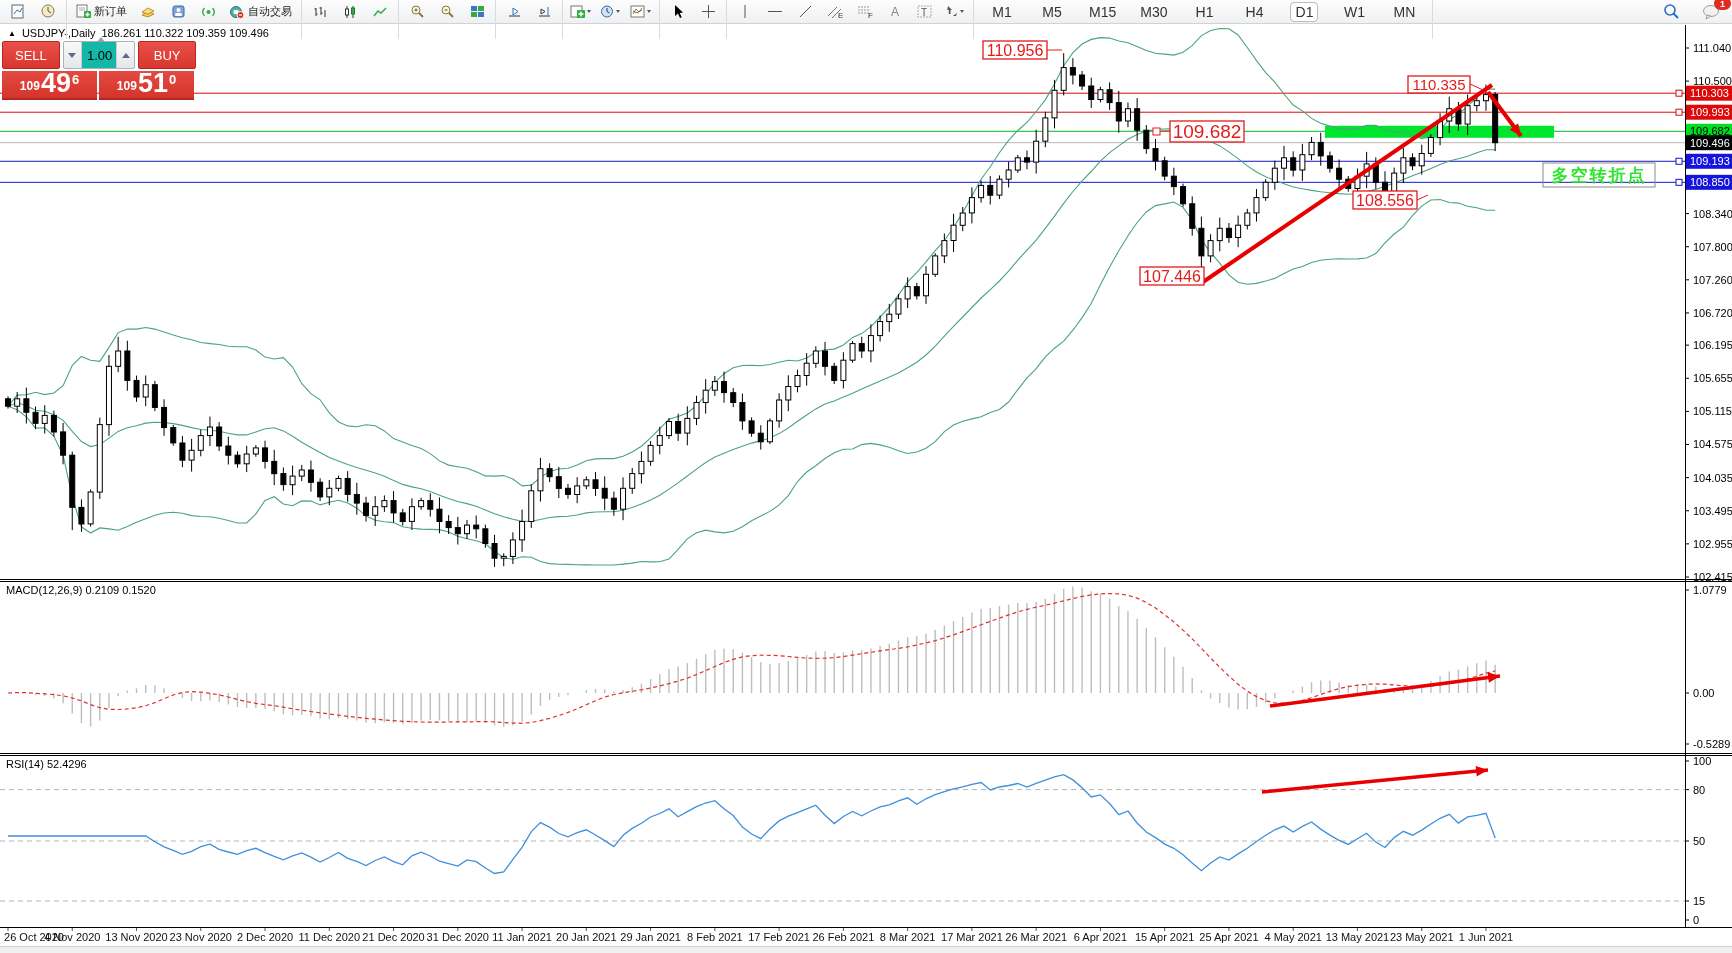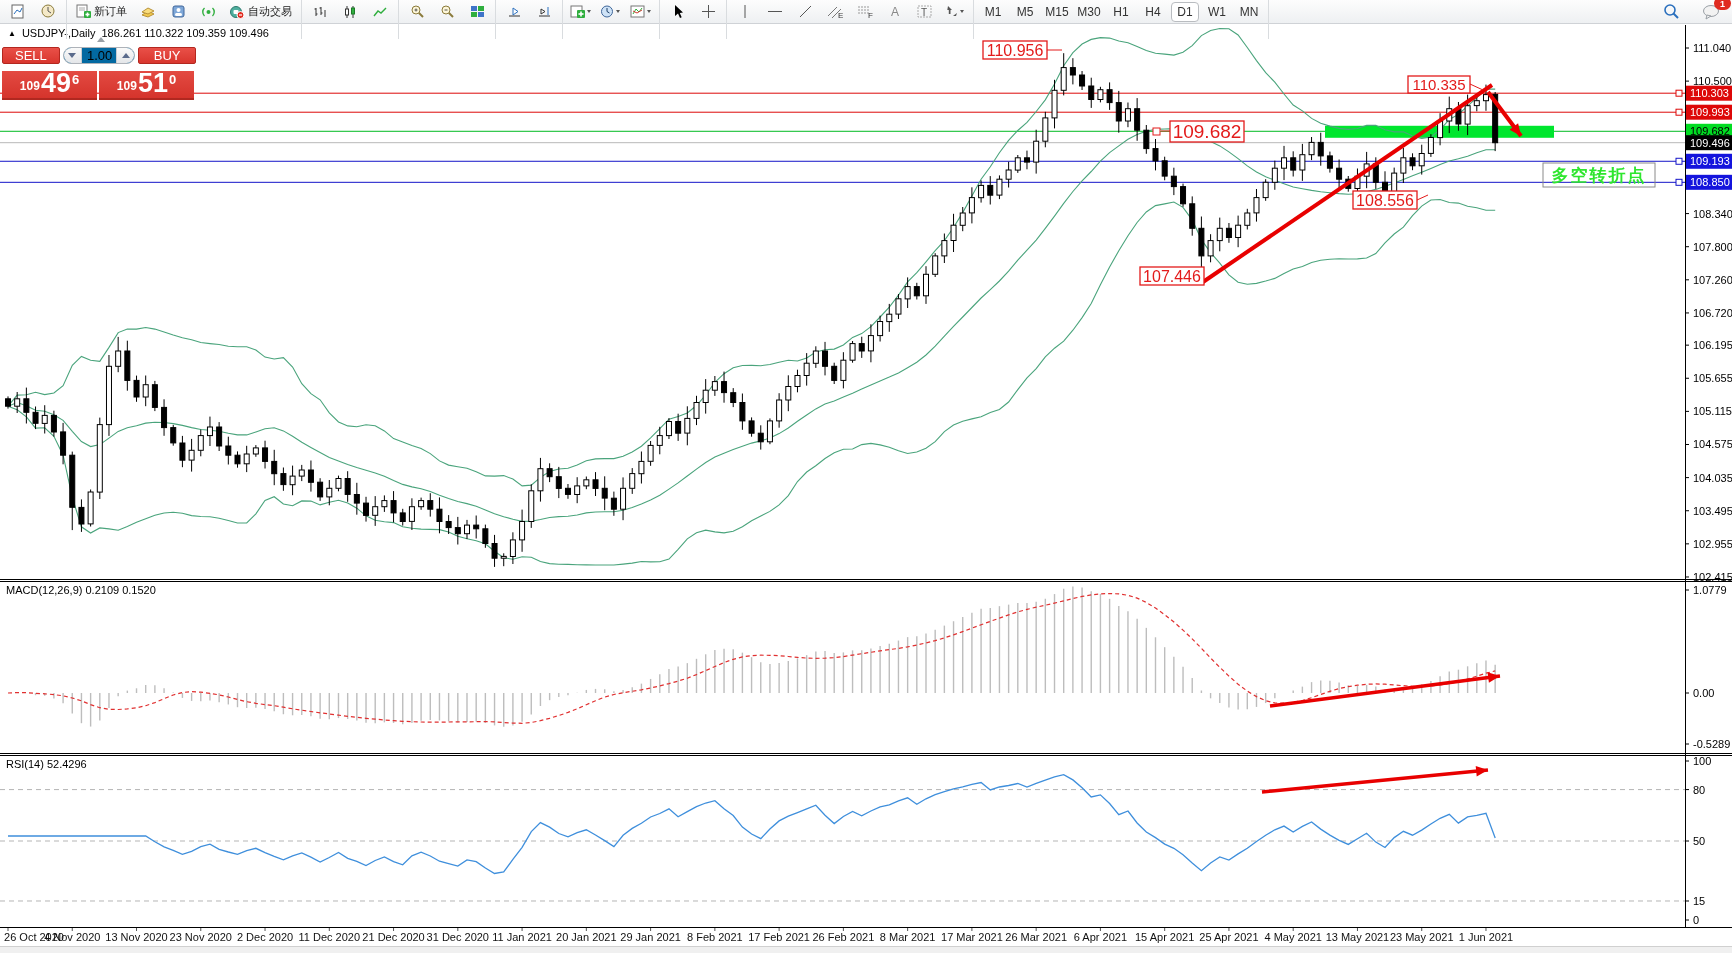--- a/index.html
+++ b/index.html
@@ -5,37 +5,37 @@
   html,body{margin:0;padding:0;background:#fff;width:1732px;height:953px;overflow:hidden;
     font-family:"Liberation Sans",sans-serif;}
   
   .toolbar{position:absolute;left:0;top:0;width:1732px;height:23px;background:linear-gradient(#fdfdfd,#eef0f2);
     border-bottom:1px solid #cfd2d6;display:flex;align-items:center;font-size:11px;color:#222;z-index:30;}
   .tgroup{display:flex;align-items:center;height:23px;padding:16px 3px;border-right:1px solid #d9dcdf;}
   .tbtn{height:19px;min-width:22px;display:flex;align-items:center;justify-content:center;margin:0 1px;
     border:1px solid transparent;border-radius:2px;padding:0 2px;gap:3px;}
   .tbtn.textbtn{padding:0 4px;}
   .tbtn svg{display:block}
-  .tf{min-width:26px;height:18px;display:flex;align-items:center;justify-content:center;font-size:12px;
-    color:#333;border:1px solid transparent;margin:0 2px;}
+  .tf{min-width:26px;height:18px;display:flex;align-items:center;justify-content:center;font-size:14px;
+    color:#333;border:1px solid transparent;margin:0 11px;}
   .tf.active{background:#fff;border:1px solid #b9bcc0;border-radius:4px;}
   .tright{margin-left:auto;display:flex;align-items:center;padding-right:6px;gap:10px;}
   .badge{position:absolute;top:-5px;right:-7px;background:#e02b20;color:#fff;border-radius:8px;min-width:13px;height:13px;
     font-size:9px;display:flex;align-items:center;justify-content:center;font-weight:bold;padding:0 2px;}
   
   .symtitle{position:absolute;left:8px;top:27px;font-size:11px;color:#000;z-index:20;display:flex;gap:6px;align-items:center;}
   .symtitle .tri{font-size:8px;}
   
   .panel{position:absolute;left:2px;top:41px;width:194px;z-index:25;font-family:"Liberation Sans",sans-serif;}
   .collapse-tri{position:absolute;left:95px;top:-4px;width:0;height:0;border-left:4px solid transparent;
     border-right:4px solid transparent;border-bottom:5px solid #9aa0a6;}
-  .prow1{display:flex;height:28px;gap:3px;align-items:center;}
+  .prow1{display:flex;height:28px;gap:3px;}
   .btn-red{background:linear-gradient(#e95048,#d9362e);color:#fff;font-size:13px;display:flex;align-items:center;
     justify-content:center;width:57px;border:1px solid #b3271f;border-radius:2px;}
-  .spin{display:flex;width:72px;border:1px solid #aeb2b8;background:#0369a1;border-radius:12px;overflow:hidden;}
+  .spin{display:flex;width:72px;border:1px solid #aeb2b8;background:#14b8a6;border-radius:2px;overflow:hidden;}
   .spinbtn{width:17px;background:linear-gradient(#fafafa,#e4e6e9);display:flex;align-items:center;justify-content:center;border-left:1px solid #c9ccd1;border-right:1px solid #c9ccd1;}
   .spinbtn:first-child{border-left:none}.spinbtn:last-child{border-right:none}
   .tri-dn{width:0;height:0;border-left:4px solid transparent;border-right:4px solid transparent;border-top:5px solid #5a6b8c;}
   .tri-up{width:0;height:0;border-left:4px solid transparent;border-right:4px solid transparent;border-bottom:5px solid #5a6b8c;}
   .vol{flex:1;display:flex;align-items:center;justify-content:flex-end;padding-right:4px;font-size:13px;color:#000;}
   .prow2{display:flex;gap:2px;margin-top:2px;height:29px;}
   .pbox{width:95px;background:linear-gradient(#e34a42,#d5342c);border-bottom:2px solid #b02820;color:#fff;
     display:flex;align-items:flex-end;justify-content:center;padding-bottom:2px;}
   .pbox .small{font-size:12px;font-weight:bold;margin-bottom:3px;}
   .pbox .big{font-size:27px;font-weight:bold;line-height:25px;margin:0 1px;}

